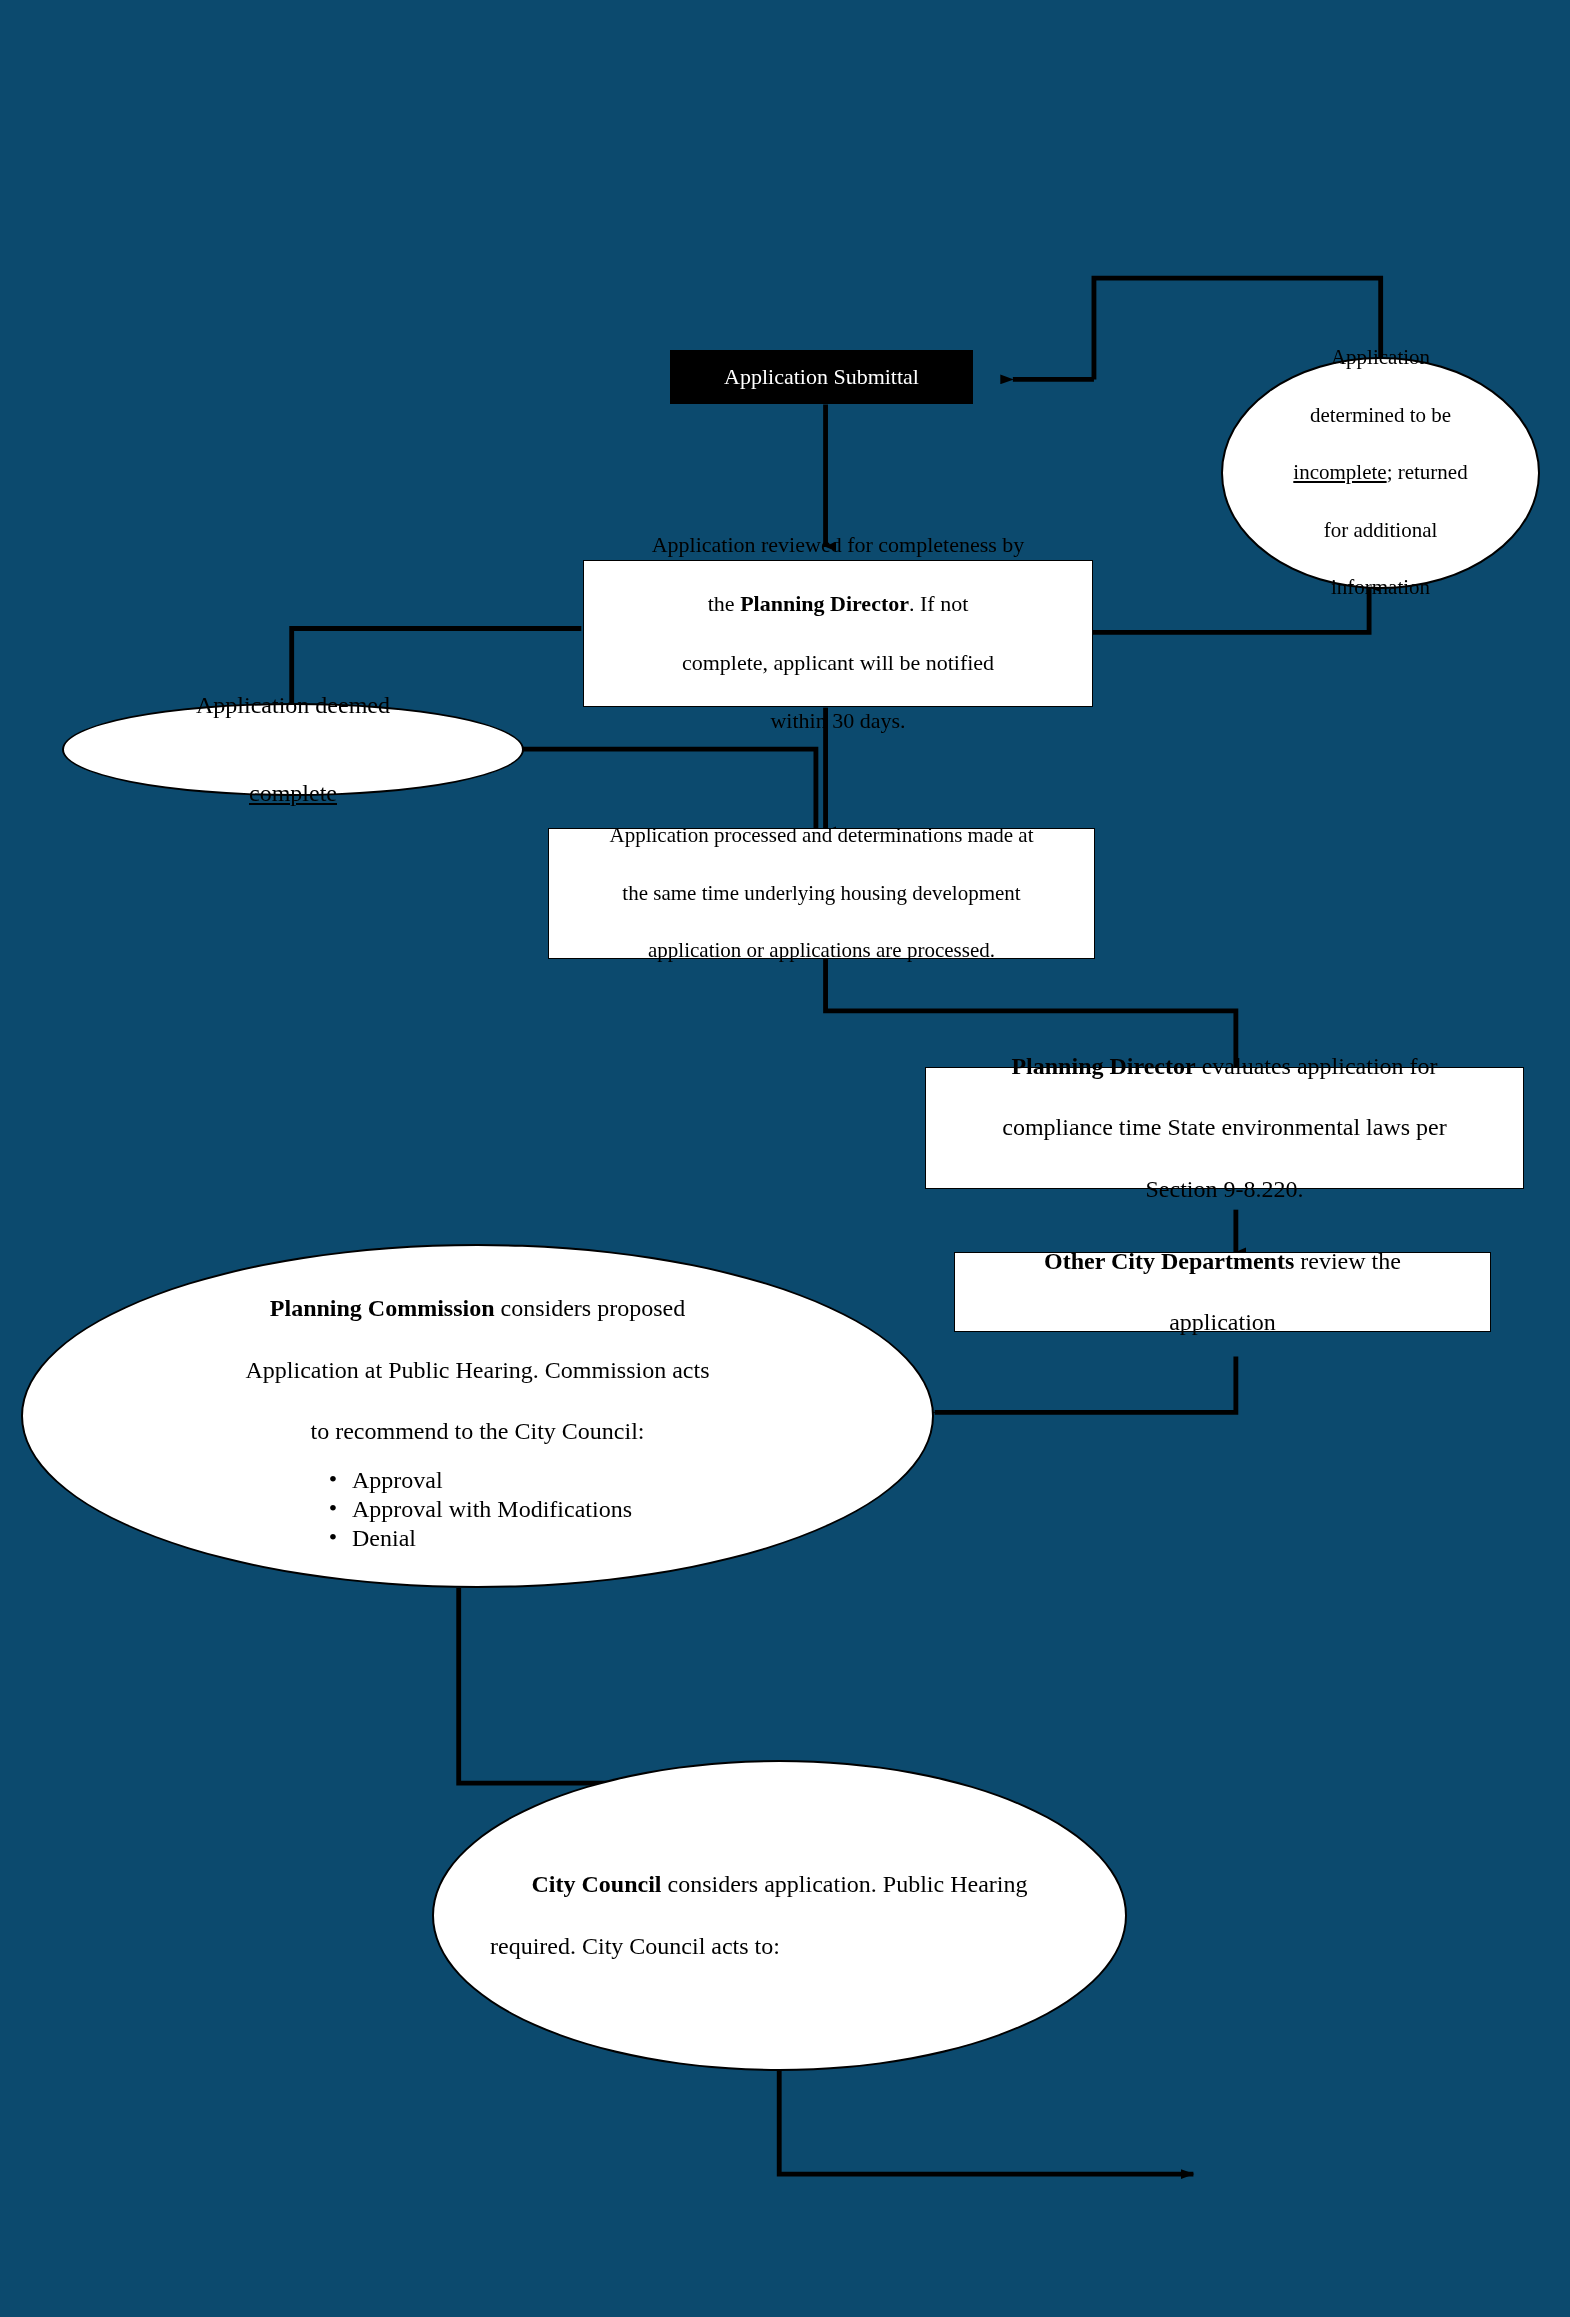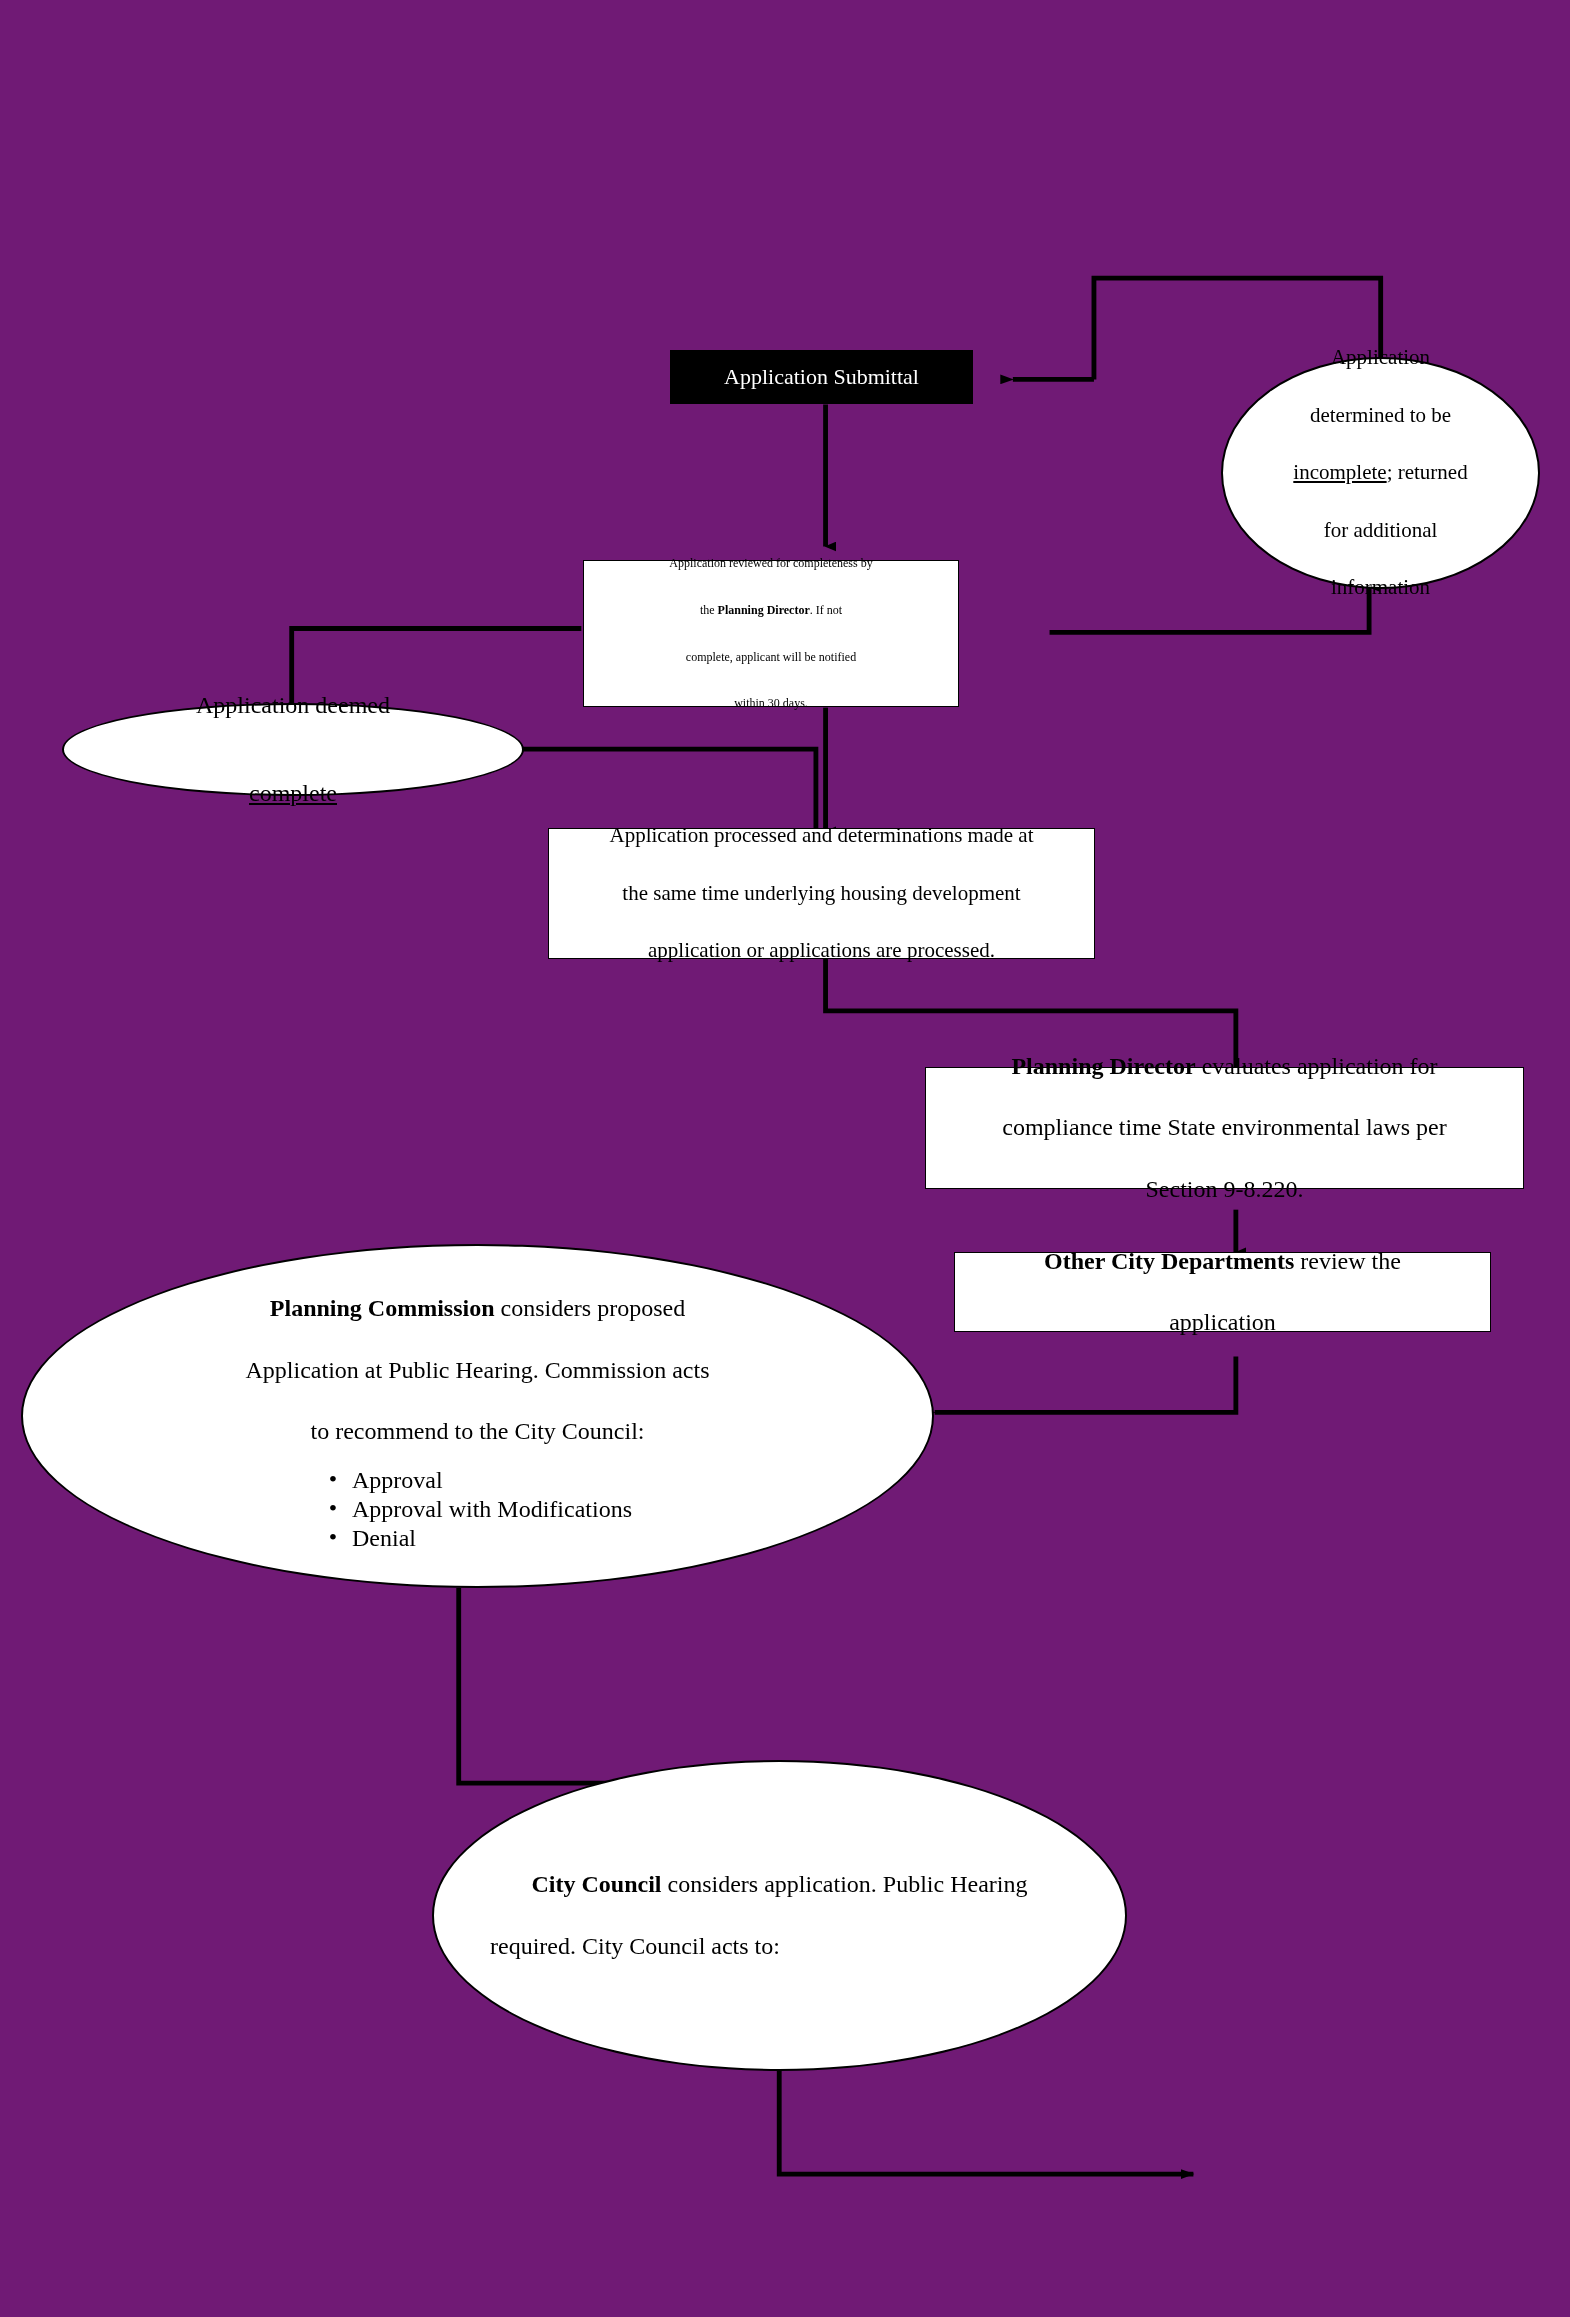--- a/index.html
+++ b/index.html
@@ -8,21 +8,21 @@
     background: #ffffff;
   }
   body {
     font-family: "Liberation Serif", "DejaVu Serif", serif;
     color: #000000;
   }
   #page {
     position: relative;
     width: 1571px;
     height: 2317px;
-    background: #701a75;
+    background: #0c4a6e;
     overflow: hidden;
   }
   .node {
     position: absolute;
     box-sizing: border-box;
     display: flex;
     flex-direction: column;
     align-items: center;
     justify-content: center;
     text-align: center;
@@ -139,21 +139,21 @@
   <div class="node ellipse" style="left:1221px; top:357px; width:319px; height:232px; font-size:21px;">
     <div class="para">Application</div>
     <div class="para">determined to be</div>
     <div class="para">
       <span class="u">incomplete</span><span>; returned</span>
     </div>
     <div class="para">for additional</div>
     <div class="para">information</div>
   </div>
 
-  <div class="node box" style="left:583px; top:560px; width:376px; height:147px; font-size:12px;">
+  <div class="node box" style="left:583px; top:560px; width:510px; height:147px; font-size:22px;">
     <div class="para">Application reviewed for completeness by</div>
     <div class="para">
       <span>the </span><span class="b">Planning Director</span><span>.  If not</span>
     </div>
     <div class="para">complete, applicant will be notified</div>
     <div class="para">within 30 days.</div>
   </div>
 
   <div class="node ellipse" style="left:62px; top:703px; width:462px; height:93px; font-size:24px;gap:26px;">
     <div class="para">Application deemed</div>

